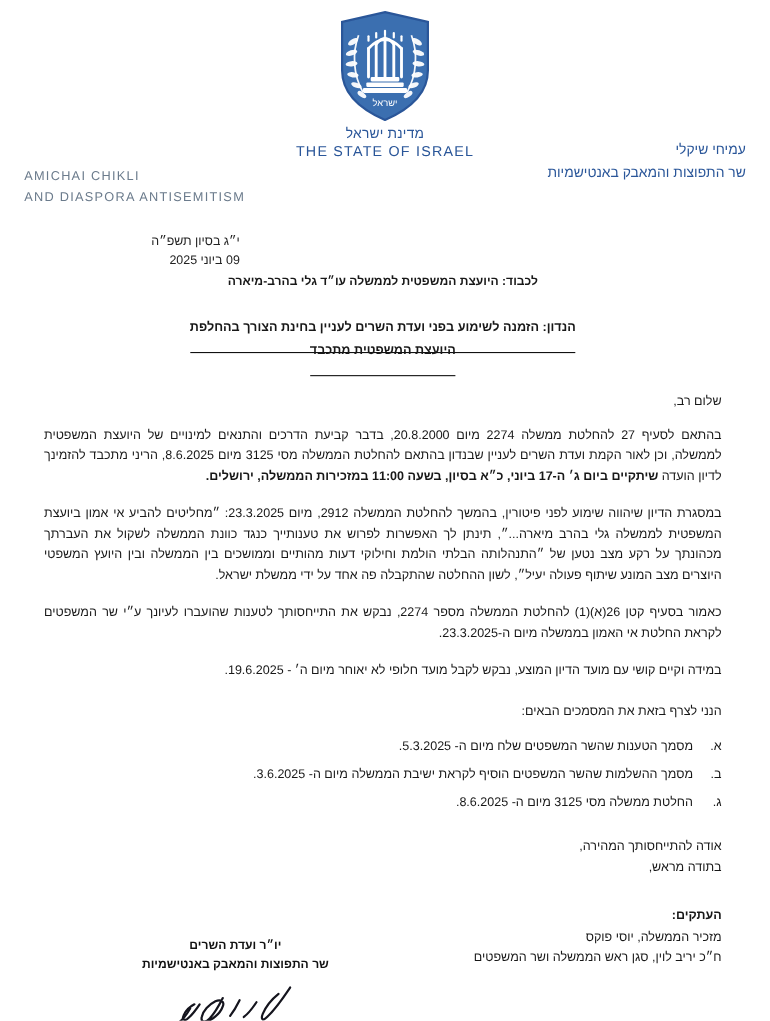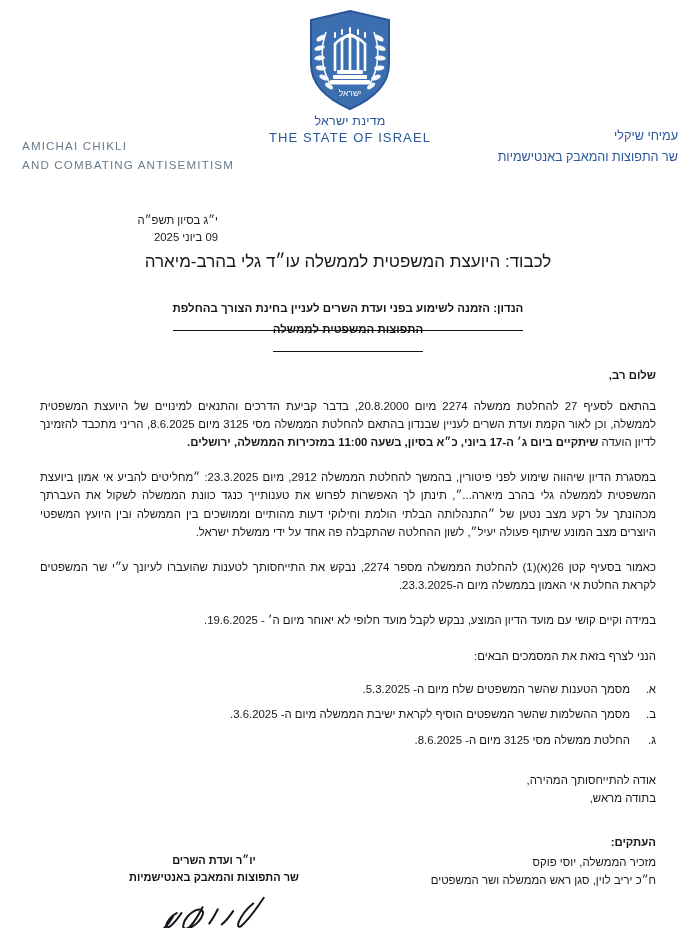--- a/index.html
+++ b/index.html
@@ -44,21 +44,21 @@
   }
   .emblem-cap .en {
     font-size: 13px;
     letter-spacing: 1.1px;
   }
 
   
   .lh-left {
     position: absolute;
     left: 22px;
-    top: 137px;
+    top: 152px;
     color: #6b7b8c;
     font-size: 11.6px;
     letter-spacing: 1.15px;
     line-height: 1.62;
     text-align: left;
   }
   .lh-right {
     position: absolute;
     right: 22px;
     top: 126px;
@@ -87,22 +87,22 @@
     top: 248px;
     right: 36px;
     width: 632px;
     direction: rtl;
     text-align: right;
     font-size: 11.4px;
     line-height: 1.62;
     color: #181818;
   }
   .to-line {
-    font-weight: normal;
-    font-size: 17px;
+    font-weight: bold;
+    font-size: 11px;
     text-align: center;
     margin-bottom: 22px;
   }
   .subject {
     text-align: center;
     font-weight: bold;
     font-size: 11.5px;
     line-height: 1.85;
     margin: 0 auto 26px auto;
     width: 500px;
@@ -114,21 +114,20 @@
   .para {
     text-align: justify;
     margin: 0 0 16px 0;
     padding-right: 8px;
     padding-left: 8px;
   }
   .greet {
     margin: 0 0 12px 0;
     text-align: right;
     padding-right: 8px;
-    font-weight: bold;
   }
   .para b { font-weight: bold; }
 
   .list {
     margin: 14px 0 0 0;
     padding: 0;
     list-style: none;
     direction: rtl;
   }
   .list li {
@@ -226,40 +225,40 @@
       </svg>
     </span>
     <div class="emblem-cap">
       <div class="he">מדינת ישראל</div>
       <div class="en">THE STATE OF ISRAEL</div>
     </div>
   </div>
 
   <div class="lh-left">
     <div>AMICHAI CHIKLI</div>
-    <div>AND COMBATING ANTISEMITISM</div>
+    <div>AND DIASPORA ANTISEMITISM</div>
   </div>
 
   <div class="lh-right">
     <div>עמיחי שיקלי</div>
     <div>שר התפוצות והמאבק באנטישמיות</div>
   </div>
 
   <div class="datebox">
     <div>י״ג בסיון תשפ״ה</div>
     <div>09 ביוני 2025</div>
   </div>
 
   <div class="body">
 
     <div class="to-line">לכבוד: היועצת המשפטית לממשלה עו״ד גלי בהרב-מיארה</div>
 
     <div class="subject">
       <span>הנדון: הזמנה לשימוע בפני ועדת השרים לעניין בחינת הצורך בהחלפת</span><br>
-      <span>התפוצות המשפטית לממשלה</span>
+      <span>היועצת המשפטית מתכבד</span>
     </div>
 
     <div class="greet">שלום רב,</div>
 
     <p class="para"><span>בהתאם לסעיף 27 להחלטת ממשלה 2274 מיום 20.8.2000, בדבר קביעת הדרכים והתנאים למינויים של היועצת המשפטית לממשלה, וכן לאור הקמת ועדת השרים לעניין שבנדון בהתאם להחלטת הממשלה מסי 3125 מיום 8.6.2025, הריני מתכבד להזמינך לדיון הועדה </span><b>שיתקיים ביום ג׳ ה-17 ביוני, כ״א בסיון, בשעה 11:00 במזכירות הממשלה, ירושלים.</b></p>
 
     <p class="para">במסגרת הדיון שיהווה שימוע לפני פיטורין, בהמשך להחלטת הממשלה 2912, מיום 23.3.2025: ״מחליטים להביע אי אמון ביועצת המשפטית לממשלה גלי בהרב מיארה...״, תינתן לך האפשרות לפרוש את טענותייך כנגד כוונת הממשלה לשקול את העברתך מכהונתך על רקע מצב נטען של ״התנהלותה הבלתי הולמת וחילוקי דעות מהותיים וממושכים בין הממשלה ובין היועץ המשפטי היוצרים מצב המונע שיתוף פעולה יעיל״, לשון ההחלטה שהתקבלה פה אחד על ידי ממשלת ישראל.</p>
 
     <p class="para">כאמור בסעיף קטן 26(א)(1) להחלטת הממשלה מספר 2274, נבקש את התייחסותך לטענות שהועברו לעיונך ע״י שר המשפטים לקראת החלטת אי האמון בממשלה מיום ה-23.3.2025.</p>
 

